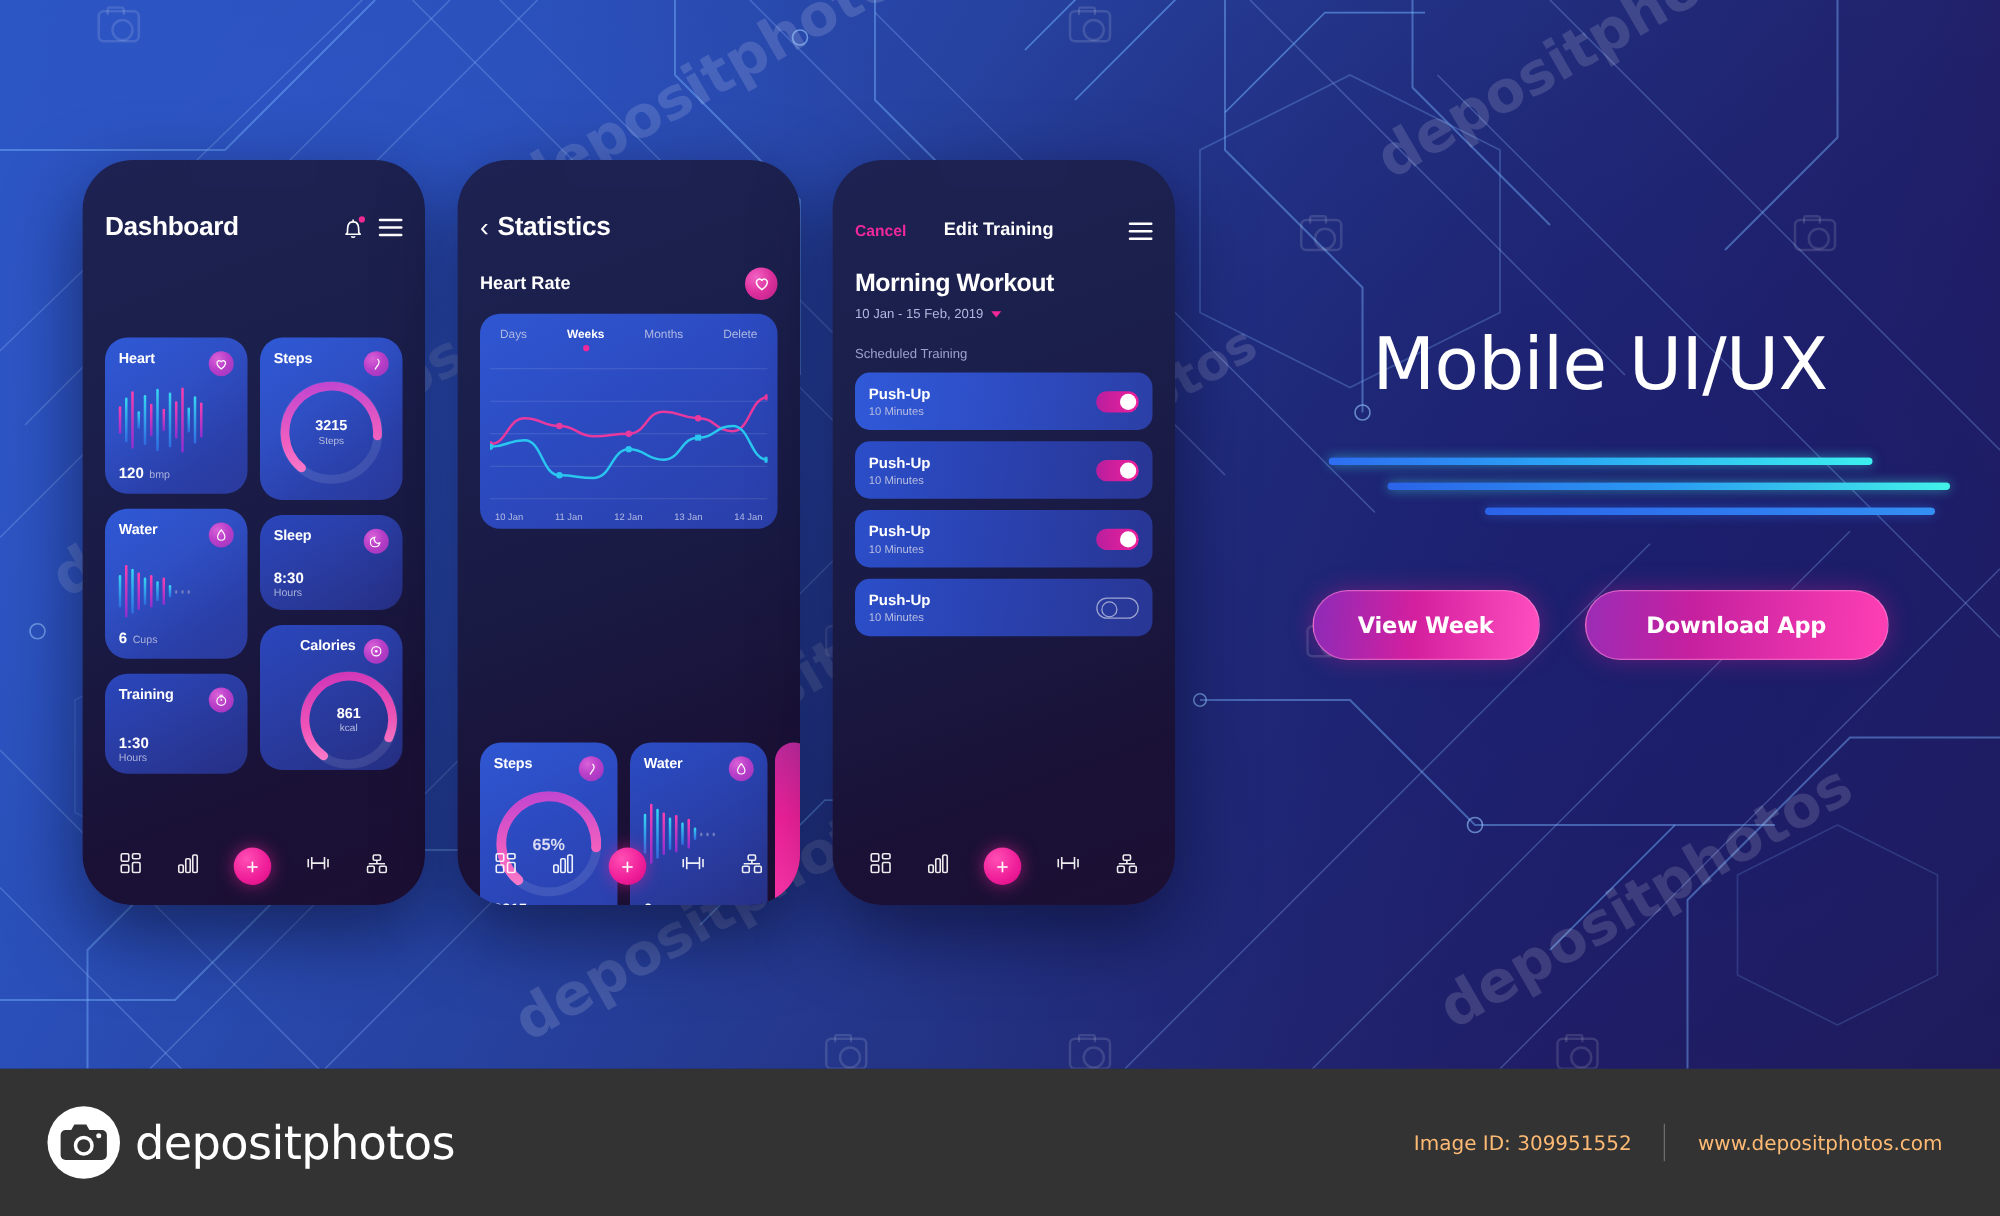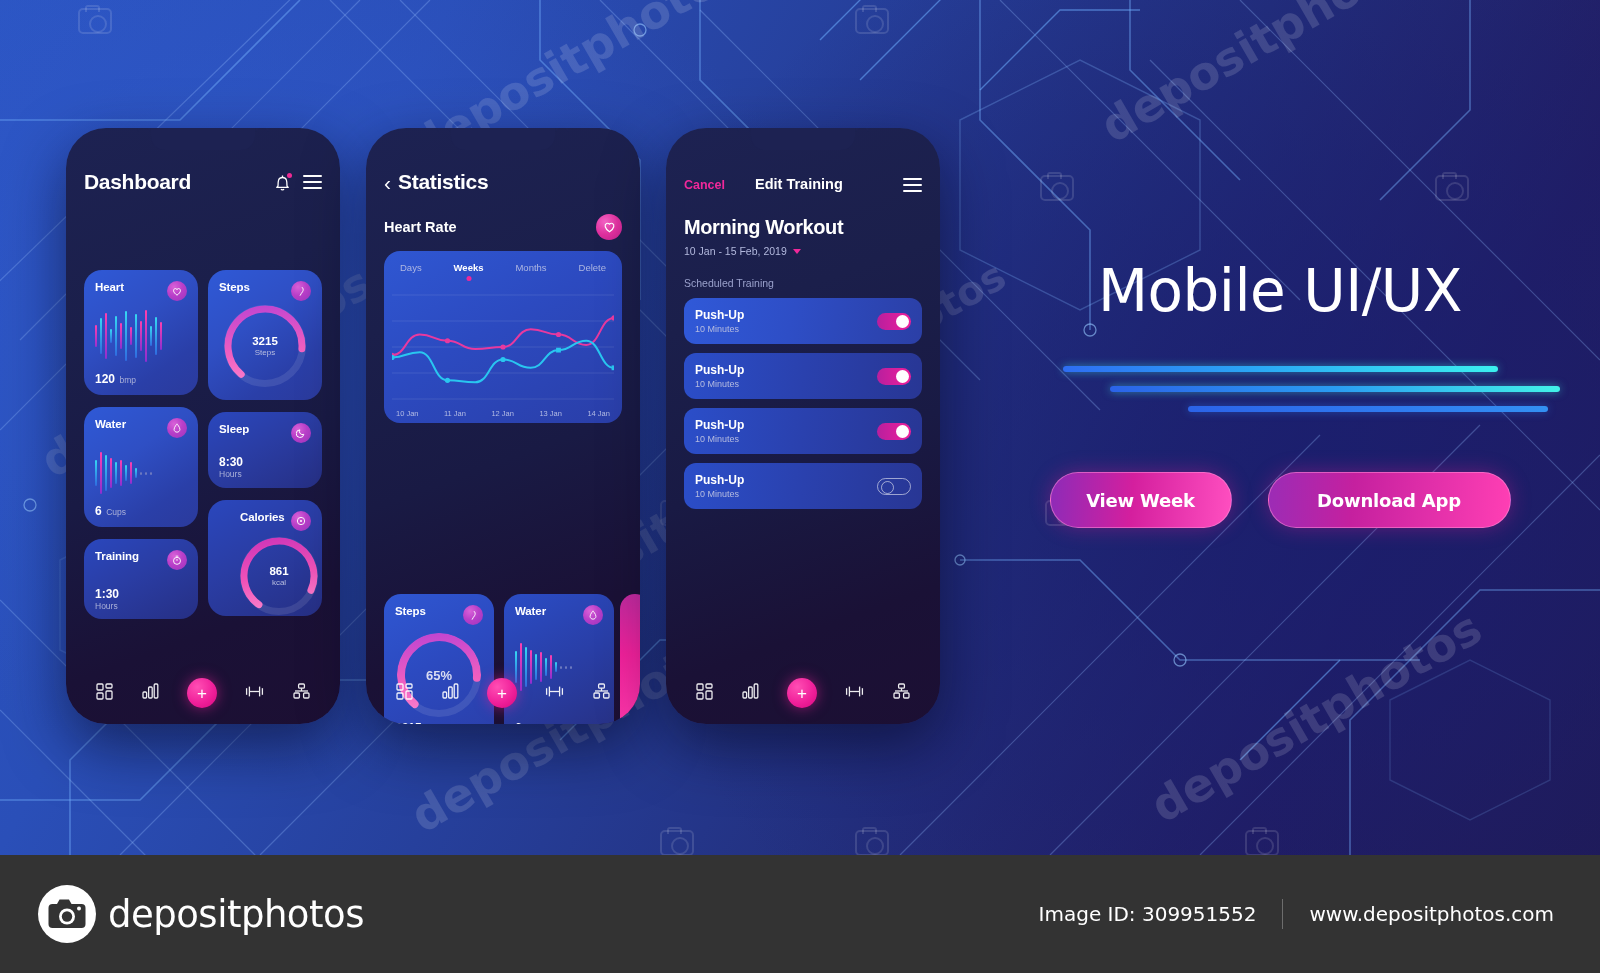--- a/index.html
+++ b/index.html
@@ -205,21 +205,21 @@
   .pill.d { width:243px; background: linear-gradient(95deg,#9b2cb6 0%, #c5209f 35%, #ff3fb4 100%); }
 
   
   #footer { position:absolute; left:0; top:855px; width:1600px; height:118px;
             background:#333333; display:flex; align-items:center; }
   .dp-logo { display:flex; align-items:center; gap:12px; margin-left:38px; }
   .dp-cam { width:58px; height:58px; border-radius:50%; background:#fff;
             display:flex; align-items:center; justify-content:center; }
   .dp-word { color:#fff; font-size:37px; font-family:"DejaVu Sans", sans-serif; letter-spacing:-0.5px; }
   .foot-right { margin-left:auto; margin-right:46px; display:flex; align-items:center; gap:26px; }
-  .foot-right span { color:#ffffff; font-size:20px; font-family:"DejaVu Sans", sans-serif; }
+  .foot-right span { color:#fdba74; font-size:16px; font-family:"DejaVu Sans", sans-serif; }
   .vbar { width:1px; height:30px; background:#6d6d6d; }
 
   
   .wm { position:absolute; color:rgba(255,255,255,0.14); font-weight:bold;
         font-family:"DejaVu Sans", sans-serif; transform:rotate(-30deg);
         pointer-events:none; white-space:nowrap; }
   .wmcam { position:absolute; width:34px;height:26px;border:2px solid rgba(255,255,255,0.13);
            border-radius:5px; pointer-events:none; }
   .wmcam::before{content:"";position:absolute;left:9px;top:5px;width:14px;height:14px;
            border:2px solid rgba(255,255,255,0.13);border-radius:50%;}

